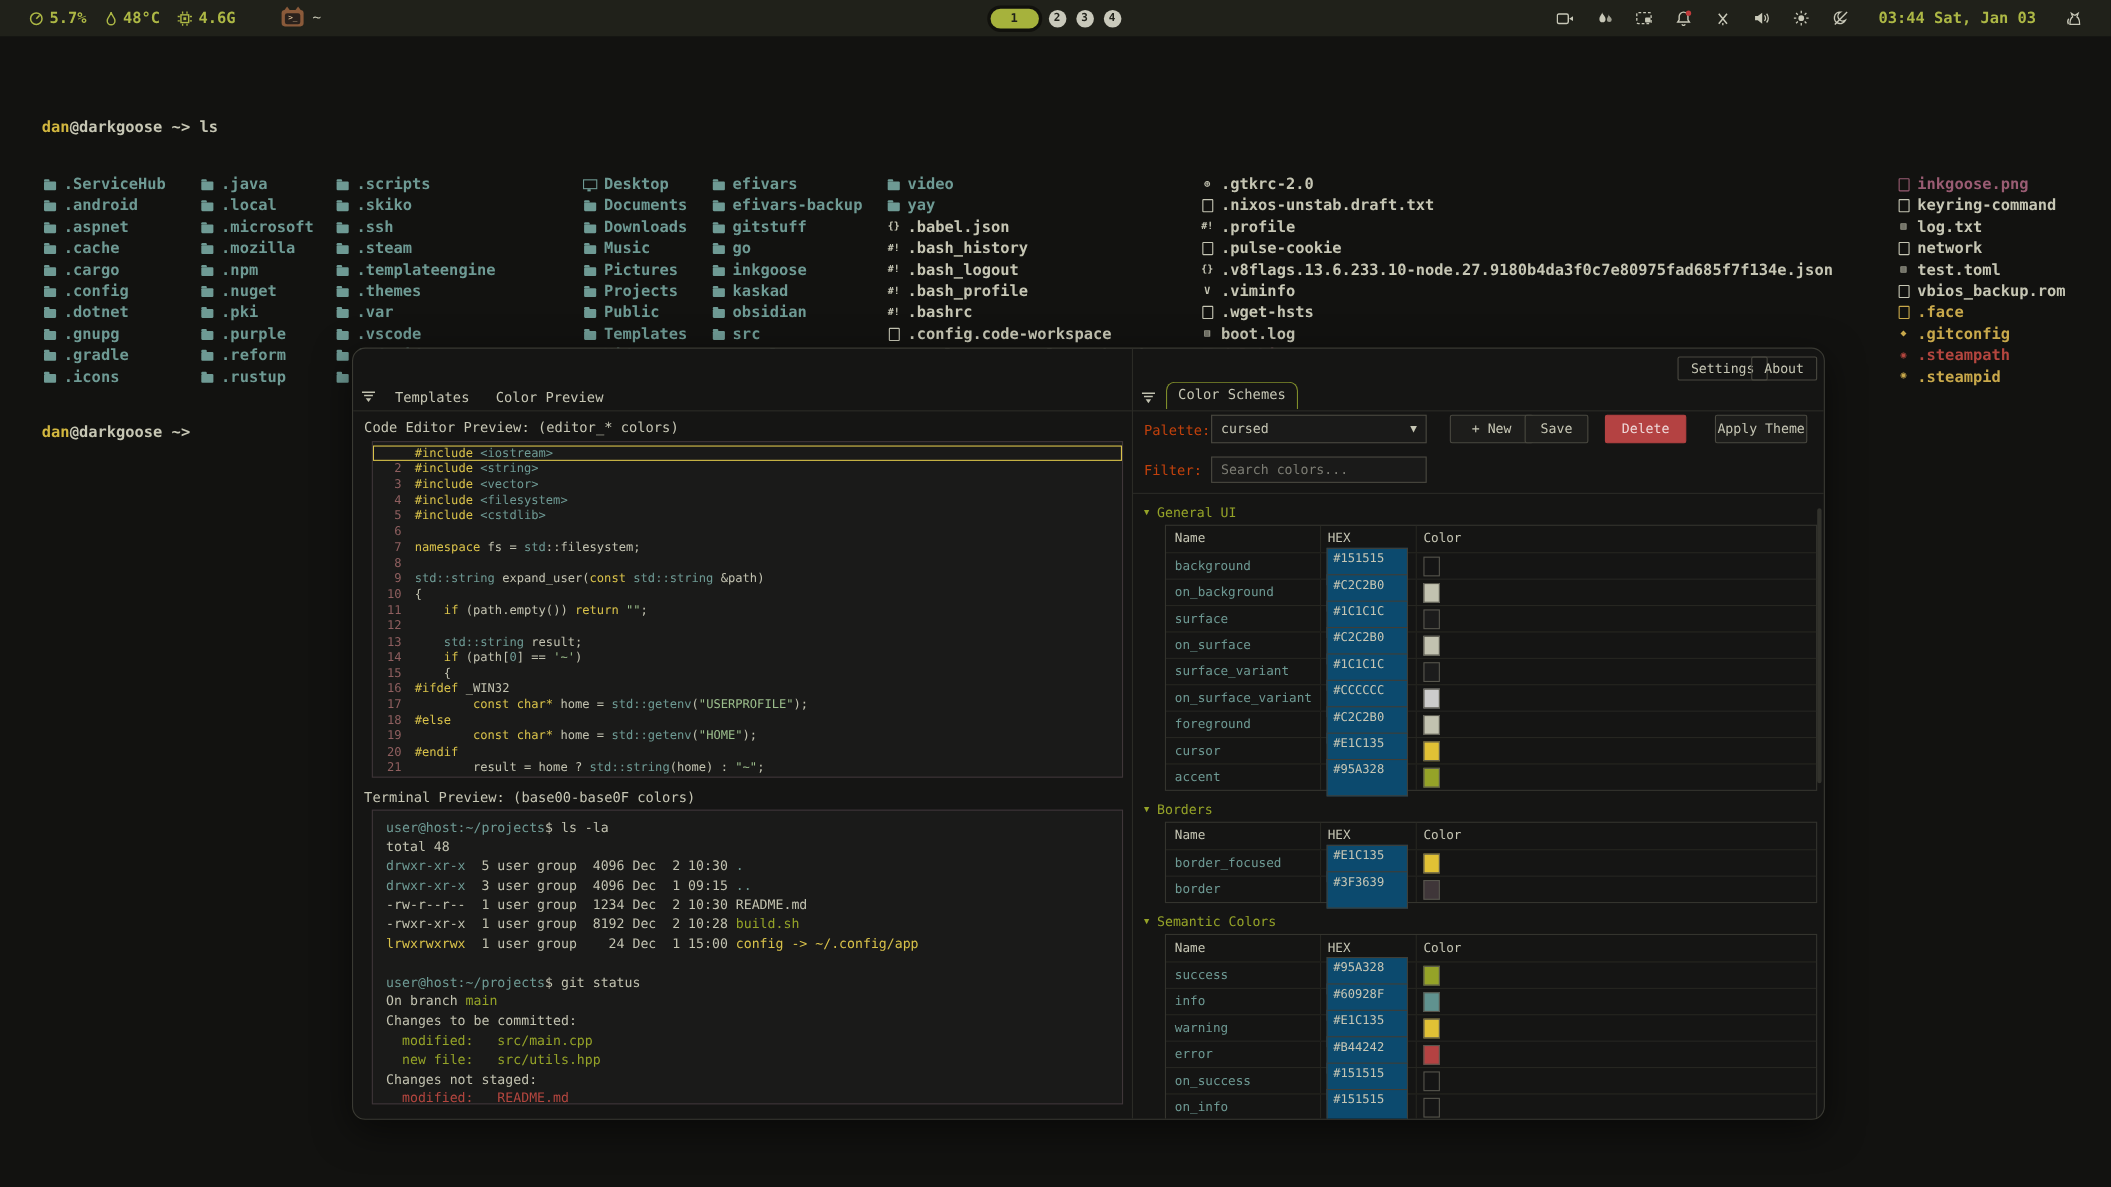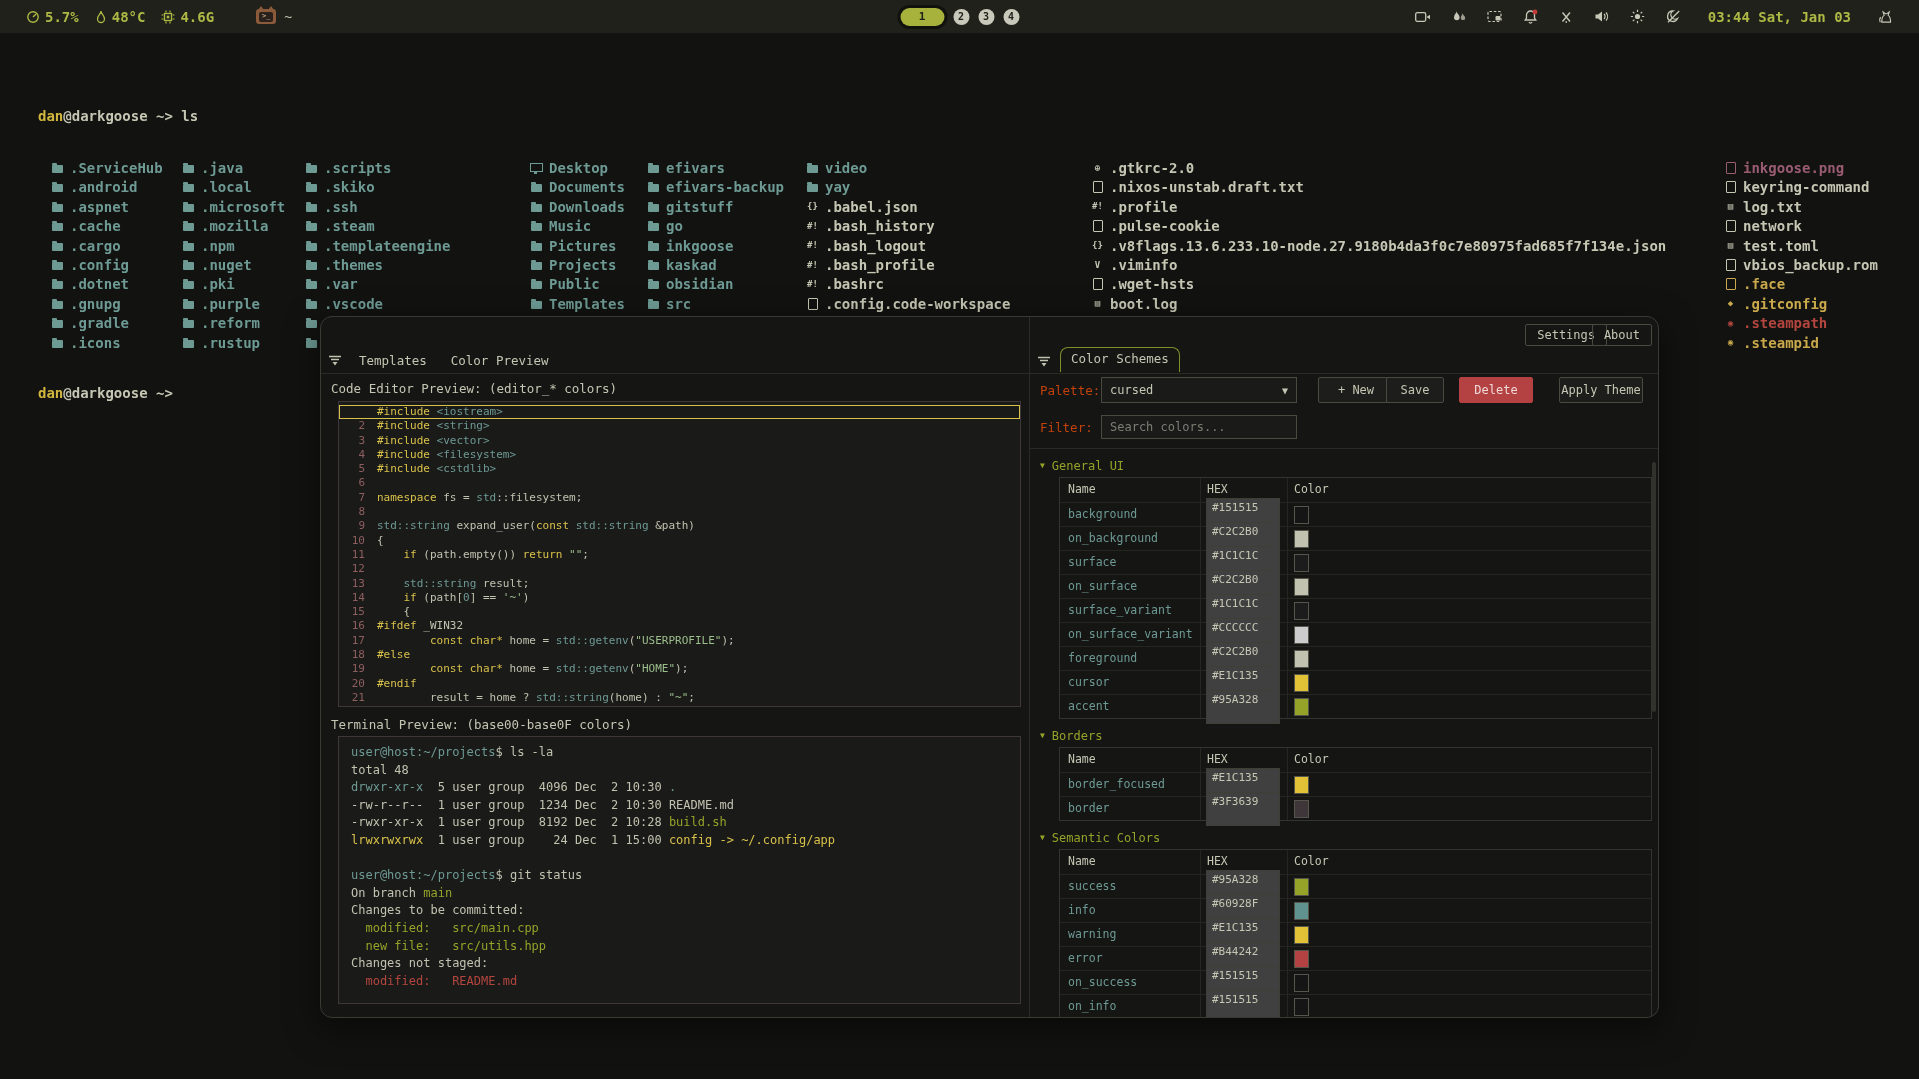--- a/index.html
+++ b/index.html
@@ -86,21 +86,21 @@
   .tbl{width:593px;margin:4px 0 0 19px;border:1px solid #34342e;box-sizing:border-box;}
   .tr{display:flex;height:24px;box-sizing:border-box;}
   .tr + .tr{border-top:1px solid #262621;}
   .td{box-sizing:border-box;}
   .td.c1{width:141px;padding-left:8px;line-height:23px;font-size:11.5px;border-right:1px solid #262621;overflow:hidden;}
   .td.c2{width:87px;border-right:1px solid #262621;display:flex;align-items:center;}
   .td.c3{flex:1;display:flex;align-items:center;}
   .tr.th .td{color:#c6c6b4;font-size:11.5px;line-height:23px;}
   .tr.th .td.c2,.tr.th .td.c3{display:block;padding-left:6px;}
   .td.c1.name{color:#6e9a94;}
-  .hexbox{margin-left:5px;width:74px;height:34px;border:1px solid #3f3e37;background:#404040;color:#c6c6b4;
+  .hexbox{margin-left:5px;width:74px;height:34px;border:1px solid #3f3e37;background:#0c4a6e;color:#c6c6b4;
           font-size:11px;line-height:17px;padding-left:5px;box-sizing:border-box;}
   .swatch{margin-left:6px;width:15px;height:18px;border:1px solid #56554c;box-sizing:border-box;}
   #vscroll{position:absolute;right:2px;top:145px;width:4px;height:250px;background:#32322c;border-radius:2px;}
 </style>
 </head>
 <body>
 
 <div id="topbar">
   <span class="stat">
     <span>
@@ -195,21 +195,21 @@
     <span>
         <svg width="15" height="15" viewBox="0 0 16 16">
           <path d="M4 14 c0-4 .8-6.2 2.6-7.2 L5.4 3.2 8 5 h1.4 L12 3.2 l-1.2 3.6 C12.6 7.8 13.4 10 13.4 14 Z M2.5 14 c-1-2-.8-4 .4-5.4" fill="none" stroke="currentColor" stroke-width="1.2"></path>
         </svg>
       </span>
   </div>
 </div>
 
 <div id="shell">
   <div class="promptline"><span class="p-user">dan</span><span class="p-host">@darkgoose</span><span class="p-sym"> ~&gt; </span><span class="p-cmd">ls</span></div>
-  <div id="ls-grid"><div class="ls-col" style="left: 12px;"><div class="ls-item c-dir">
+  <div id="ls-grid"><div class="ls-col" style="left: 0px;"><div class="ls-item c-dir">
           <span class="icn">
             <i class="i-folder"></i>
           </span>
           <span>.ServiceHub</span>
         </div><div class="ls-item c-dir">
           <span class="icn">
             <i class="i-folder"></i>
           </span>
           <span>.android</span>
         </div><div class="ls-item c-dir">
@@ -617,20 +617,21 @@
           <div class="code-line"><span class="gutter">20</span><span class="tk-k">#endif</span></div>
           <div class="code-line"><span class="gutter">21</span><span class="tk-p">        result = home ? </span><span class="tk-t">std::string</span><span class="tk-p">(home) : </span><span class="tk-s">"~"</span><span class="tk-p">;</span></div>
         </div>
       </div>
     <div class="plabel" style="left:10px;top:400px;">Terminal Preview: (base00-base0F colors)</div>
     <div id="term-box">
         <div id="term-lines">
           <div class="term-line"><span class="tk-u">user@host:~/projects</span><span class="tk-p">$ ls -la</span></div>
           <div class="term-line"><span class="tk-p">total 48</span></div>
           <div class="term-line"><span class="tk-u">drwxr-xr-x</span><span class="tk-p">  5 user group  4096 Dec  2 10:30 </span><span class="tk-u">.</span></div>
+          <div class="term-line"><span class="tk-u">drwxr-xr-x</span><span class="tk-p">  3 user group  4096 Dec  1 09:15 </span><span class="tk-u">..</span></div>
           <div class="term-line"><span class="tk-p">-rw-r--r--  1 user group  1234 Dec  2 10:30 README.md</span></div>
           <div class="term-line"><span class="tk-p">-rwxr-xr-x  1 user group  8192 Dec  2 10:28 </span><span class="tk-g">build.sh</span></div>
           <div class="term-line"><span class="tk-y">lrwxrwxrwx</span><span class="tk-p">  1 user group    24 Dec  1 15:00 </span><span class="tk-y">config -&gt; ~/.config/app</span></div>
           <div class="term-line">&nbsp;</div>
           <div class="term-line"><span class="tk-u">user@host:~/projects</span><span class="tk-p">$ git status</span></div>
           <div class="term-line"><span class="tk-p">On branch </span><span class="tk-g">main</span></div>
           <div class="term-line"><span class="tk-p">Changes to be committed:</span></div>
           <div class="term-line"><span class="tk-g">  modified:   src/main.cpp</span></div>
           <div class="term-line"><span class="tk-g">  new file:   src/utils.hpp</span></div>
           <div class="term-line"><span class="tk-p">Changes not staged:</span></div>

